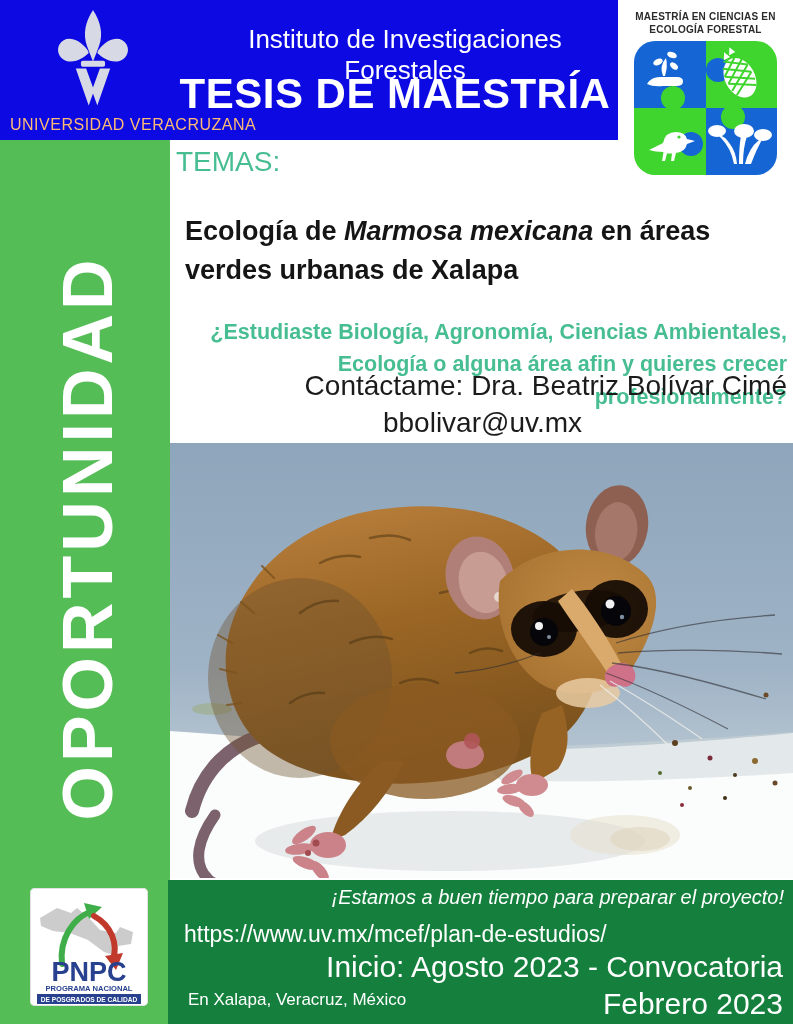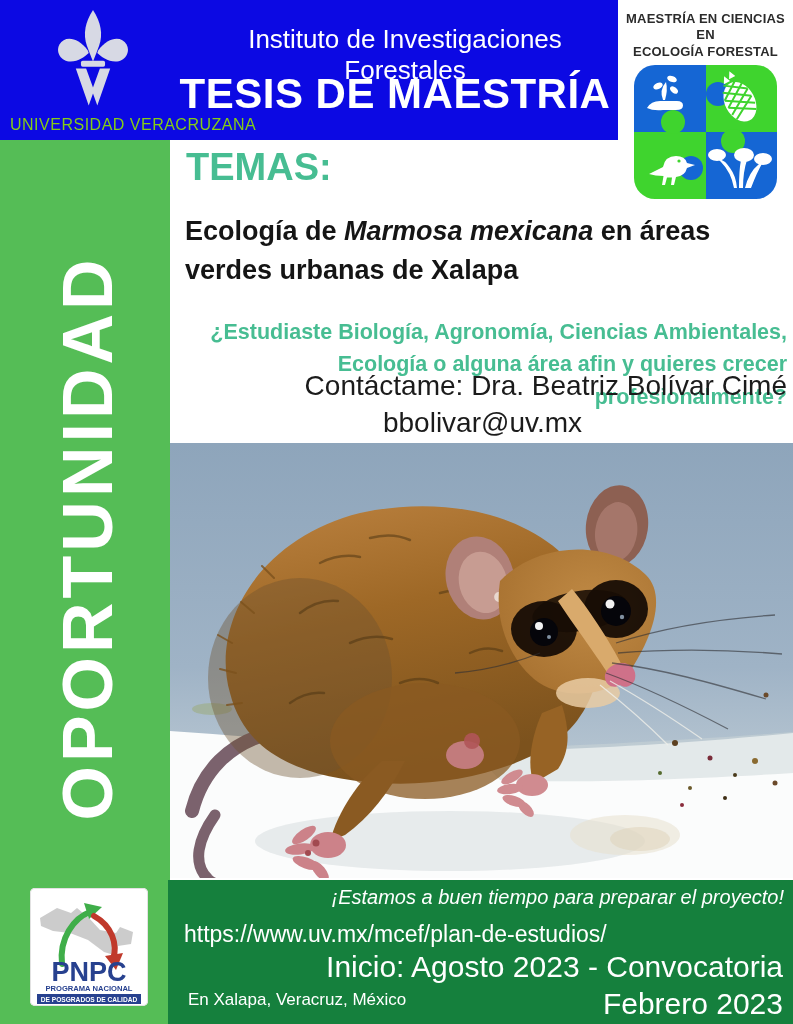--- a/index.html
+++ b/index.html
@@ -4,37 +4,37 @@
 <style>
   html,body{margin:0;padding:0;background:#888;}
   .poster{
     position:relative; width:793px; height:1024px; margin:0 auto;
     background:#ffffff; overflow:hidden;
     font-family:"Liberation Sans", sans-serif;
   }
   
   .header-blue{position:absolute;left:0;top:0;width:618px;height:140px;background:#0c09e3;}
   .uv-logo{position:absolute;left:50px;top:4px;width:86px;height:110px;}
-  .uv-university{position:absolute;left:10px;bottom:6px;color:#84cc16;font-size:16px;letter-spacing:.5px;}
+  .uv-university{position:absolute;left:10px;bottom:6px;color:#fdba74;font-size:16px;letter-spacing:.5px;}
   .hdr-institute{position:absolute;left:195px;top:24px;width:420px;text-align:center;color:#fff;font-size:26px;}
   .hdr-title{position:absolute;left:175px;top:70px;width:440px;text-align:center;color:#fff;font-size:42px;font-weight:bold;letter-spacing:.5px;}
   
   .mcef{position:absolute;left:618px;top:0;width:175px;height:188px;background:#fff;text-align:center;}
-  .mcef-name{margin-top:11px;font-size:13px;font-weight:bold;color:#2b2b2b;line-height:1.25;letter-spacing:.2px;}
+  .mcef-name{margin-top:11px;font-size:10px;font-weight:bold;color:#2b2b2b;line-height:1.25;letter-spacing:.2px;}
   .mcef-puzzle{display:block;margin:4px auto 0 auto;}
   
   .sidebar{position:absolute;left:0;top:140px;width:170px;height:884px;background:#55bd56;}
   .oportunidad{
     position:absolute;left:-212px;top:354px;width:600px;height:88px;line-height:88px;
     text-align:center;transform:rotate(-90deg);
     color:#fff;font-size:70px;font-weight:bold;letter-spacing:4px;white-space:nowrap;
   }
   .pnpc-box{position:absolute;left:30px;top:748px;width:118px;height:118px;background:#fff;border-radius:5px;box-shadow:0 0 0 1px #e2e2e2 inset;}
   
-  .temas{position:absolute;left:186px;top:146px;color:#47bd92;font-size:38px;font-weight:bold;}
+  .temas{position:absolute;left:176px;top:146px;color:#47bd92;font-size:28px;font-weight:normal;}
   .thesis{position:absolute;left:185px;top:212px;width:600px;color:#151515;font-size:27px;font-weight:bold;line-height:1.45;}
   .thesis i{font-style:italic;}
   .question{position:absolute;left:178px;top:316px;width:609px;text-align:right;color:#47bd92;font-size:21.5px;font-weight:bold;line-height:1.5;}
   .contact{position:absolute;left:178px;top:370px;width:609px;text-align:right;color:#1b1b1b;font-size:28px;}
   .email{position:absolute;left:178px;top:407px;width:609px;text-align:center;color:#1b1b1b;font-size:28px;}
   
   .photo{position:absolute;left:170px;top:443px;width:623px;height:435px;}
   .photo svg{display:block;width:100%;height:100%;}
   
   .footer{position:absolute;left:168px;top:880px;width:625px;height:144px;background:#15803d;color:#fff;}

